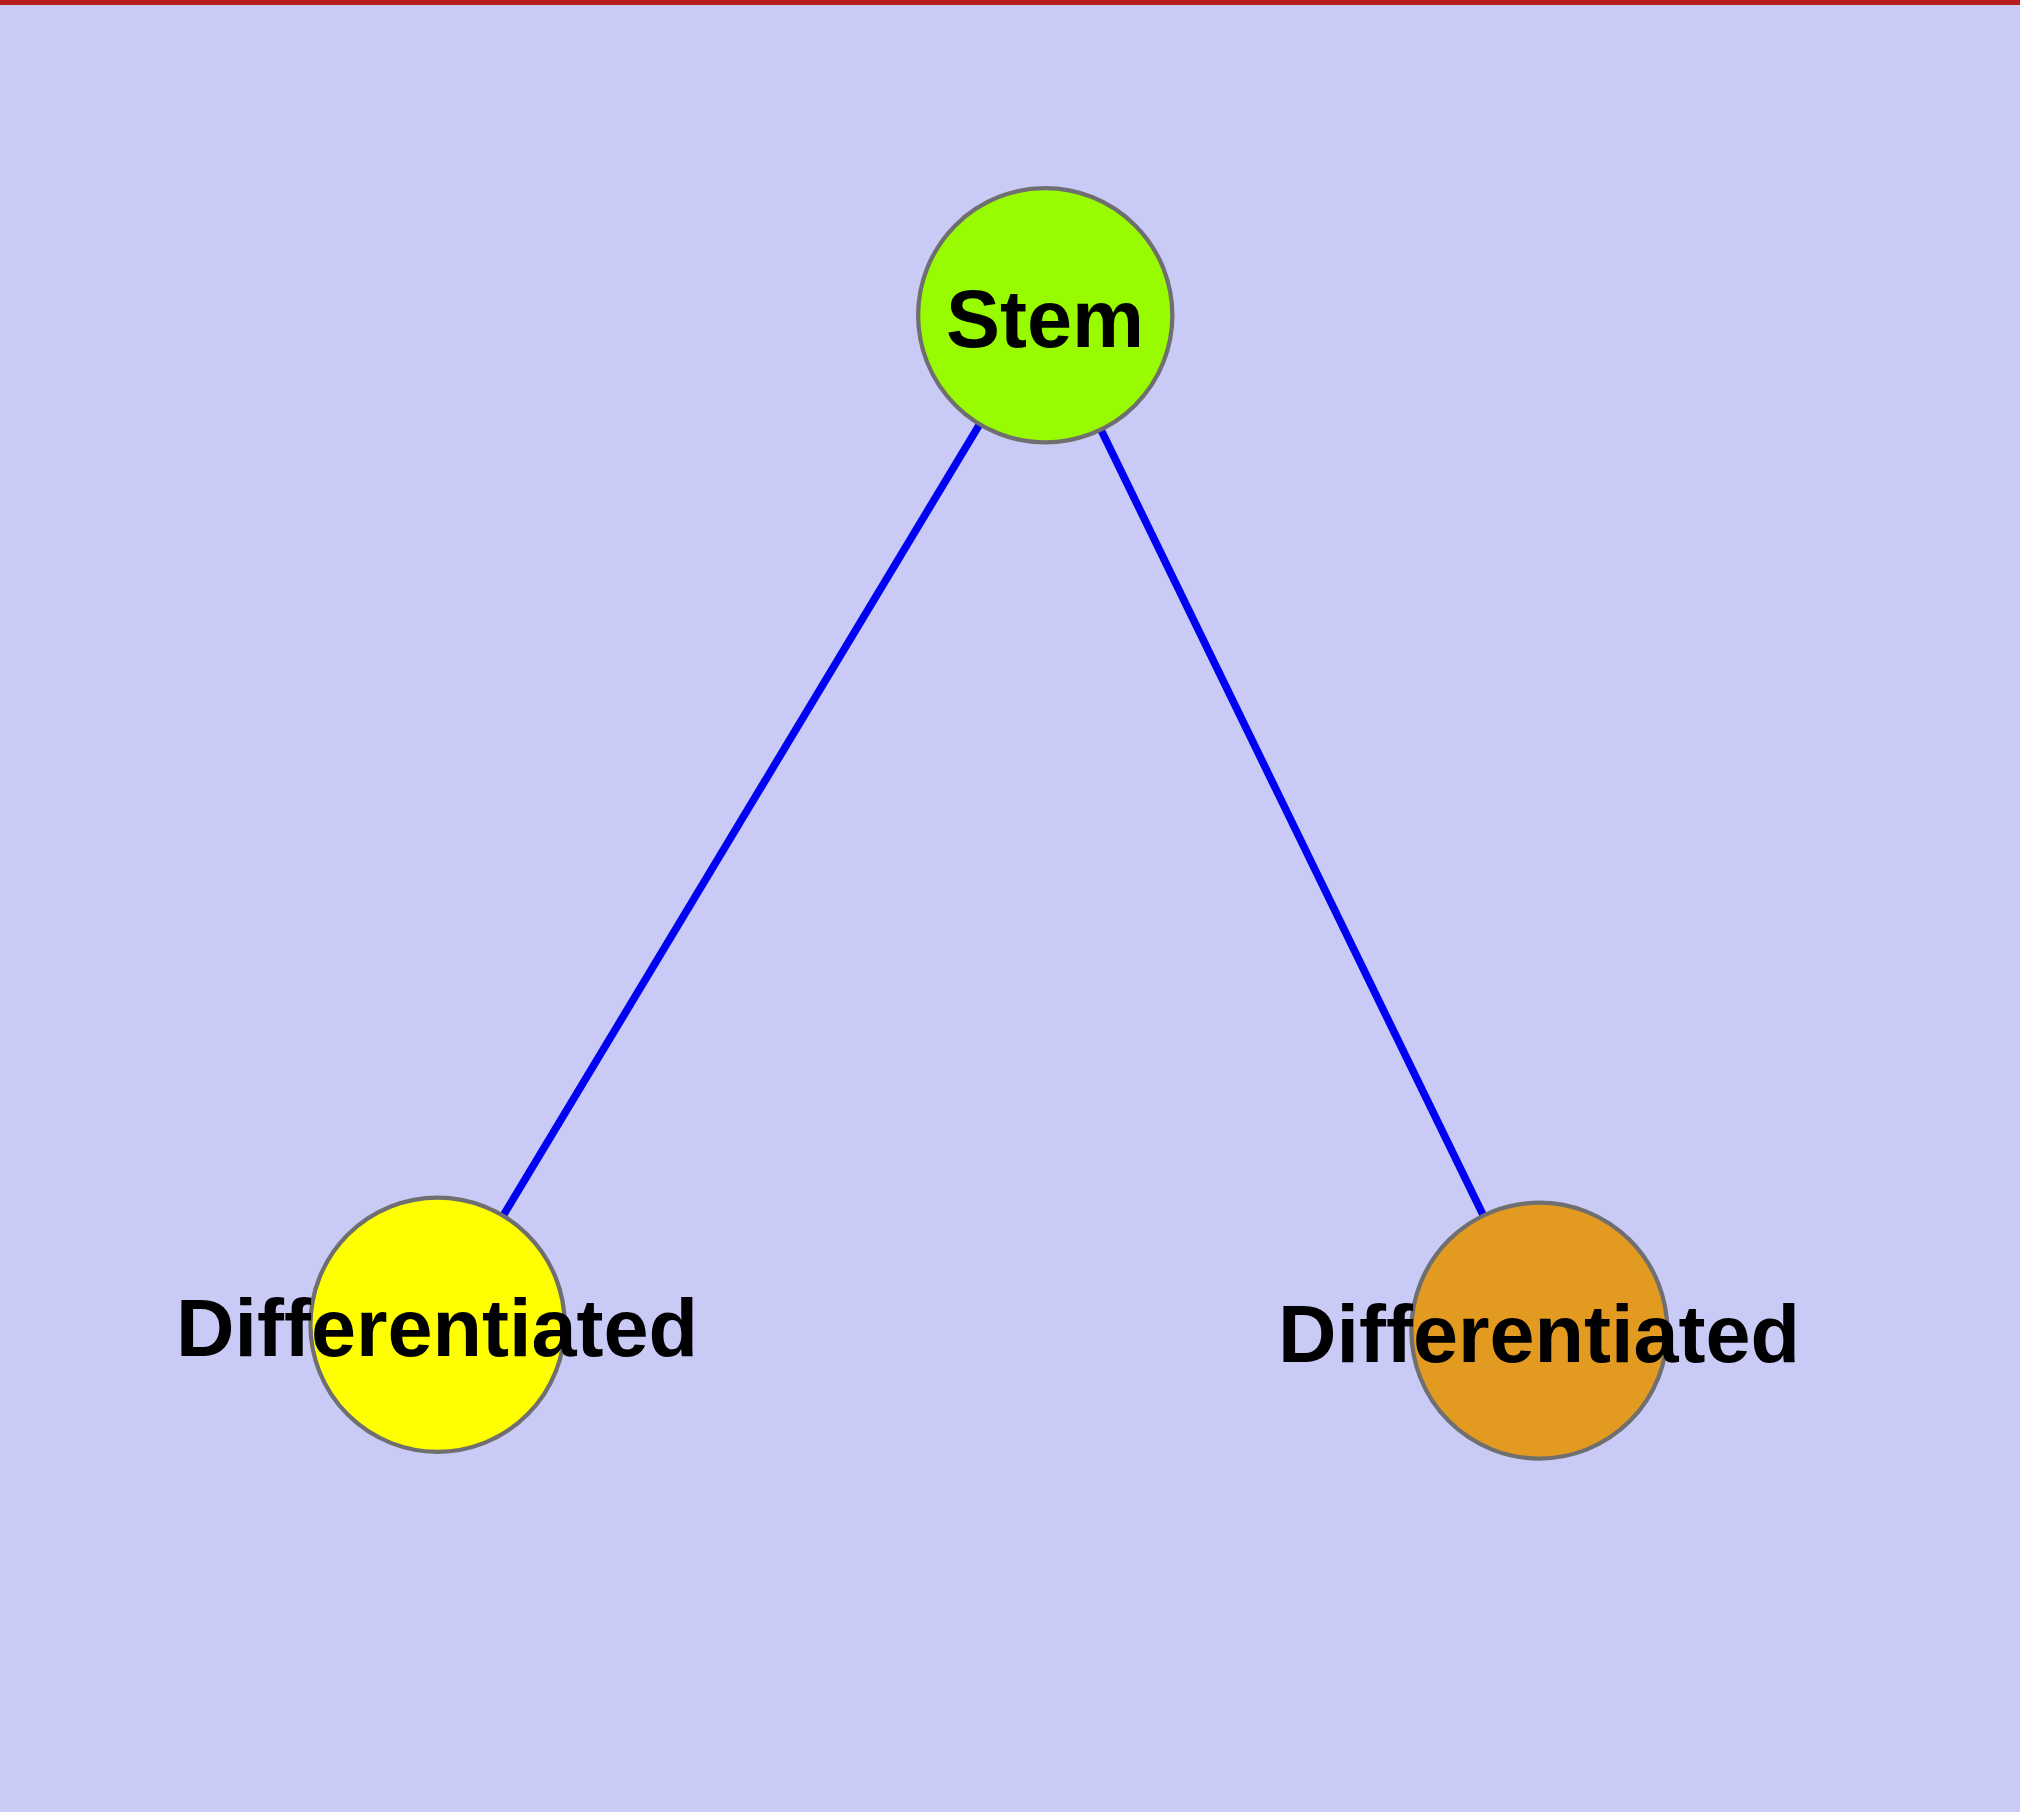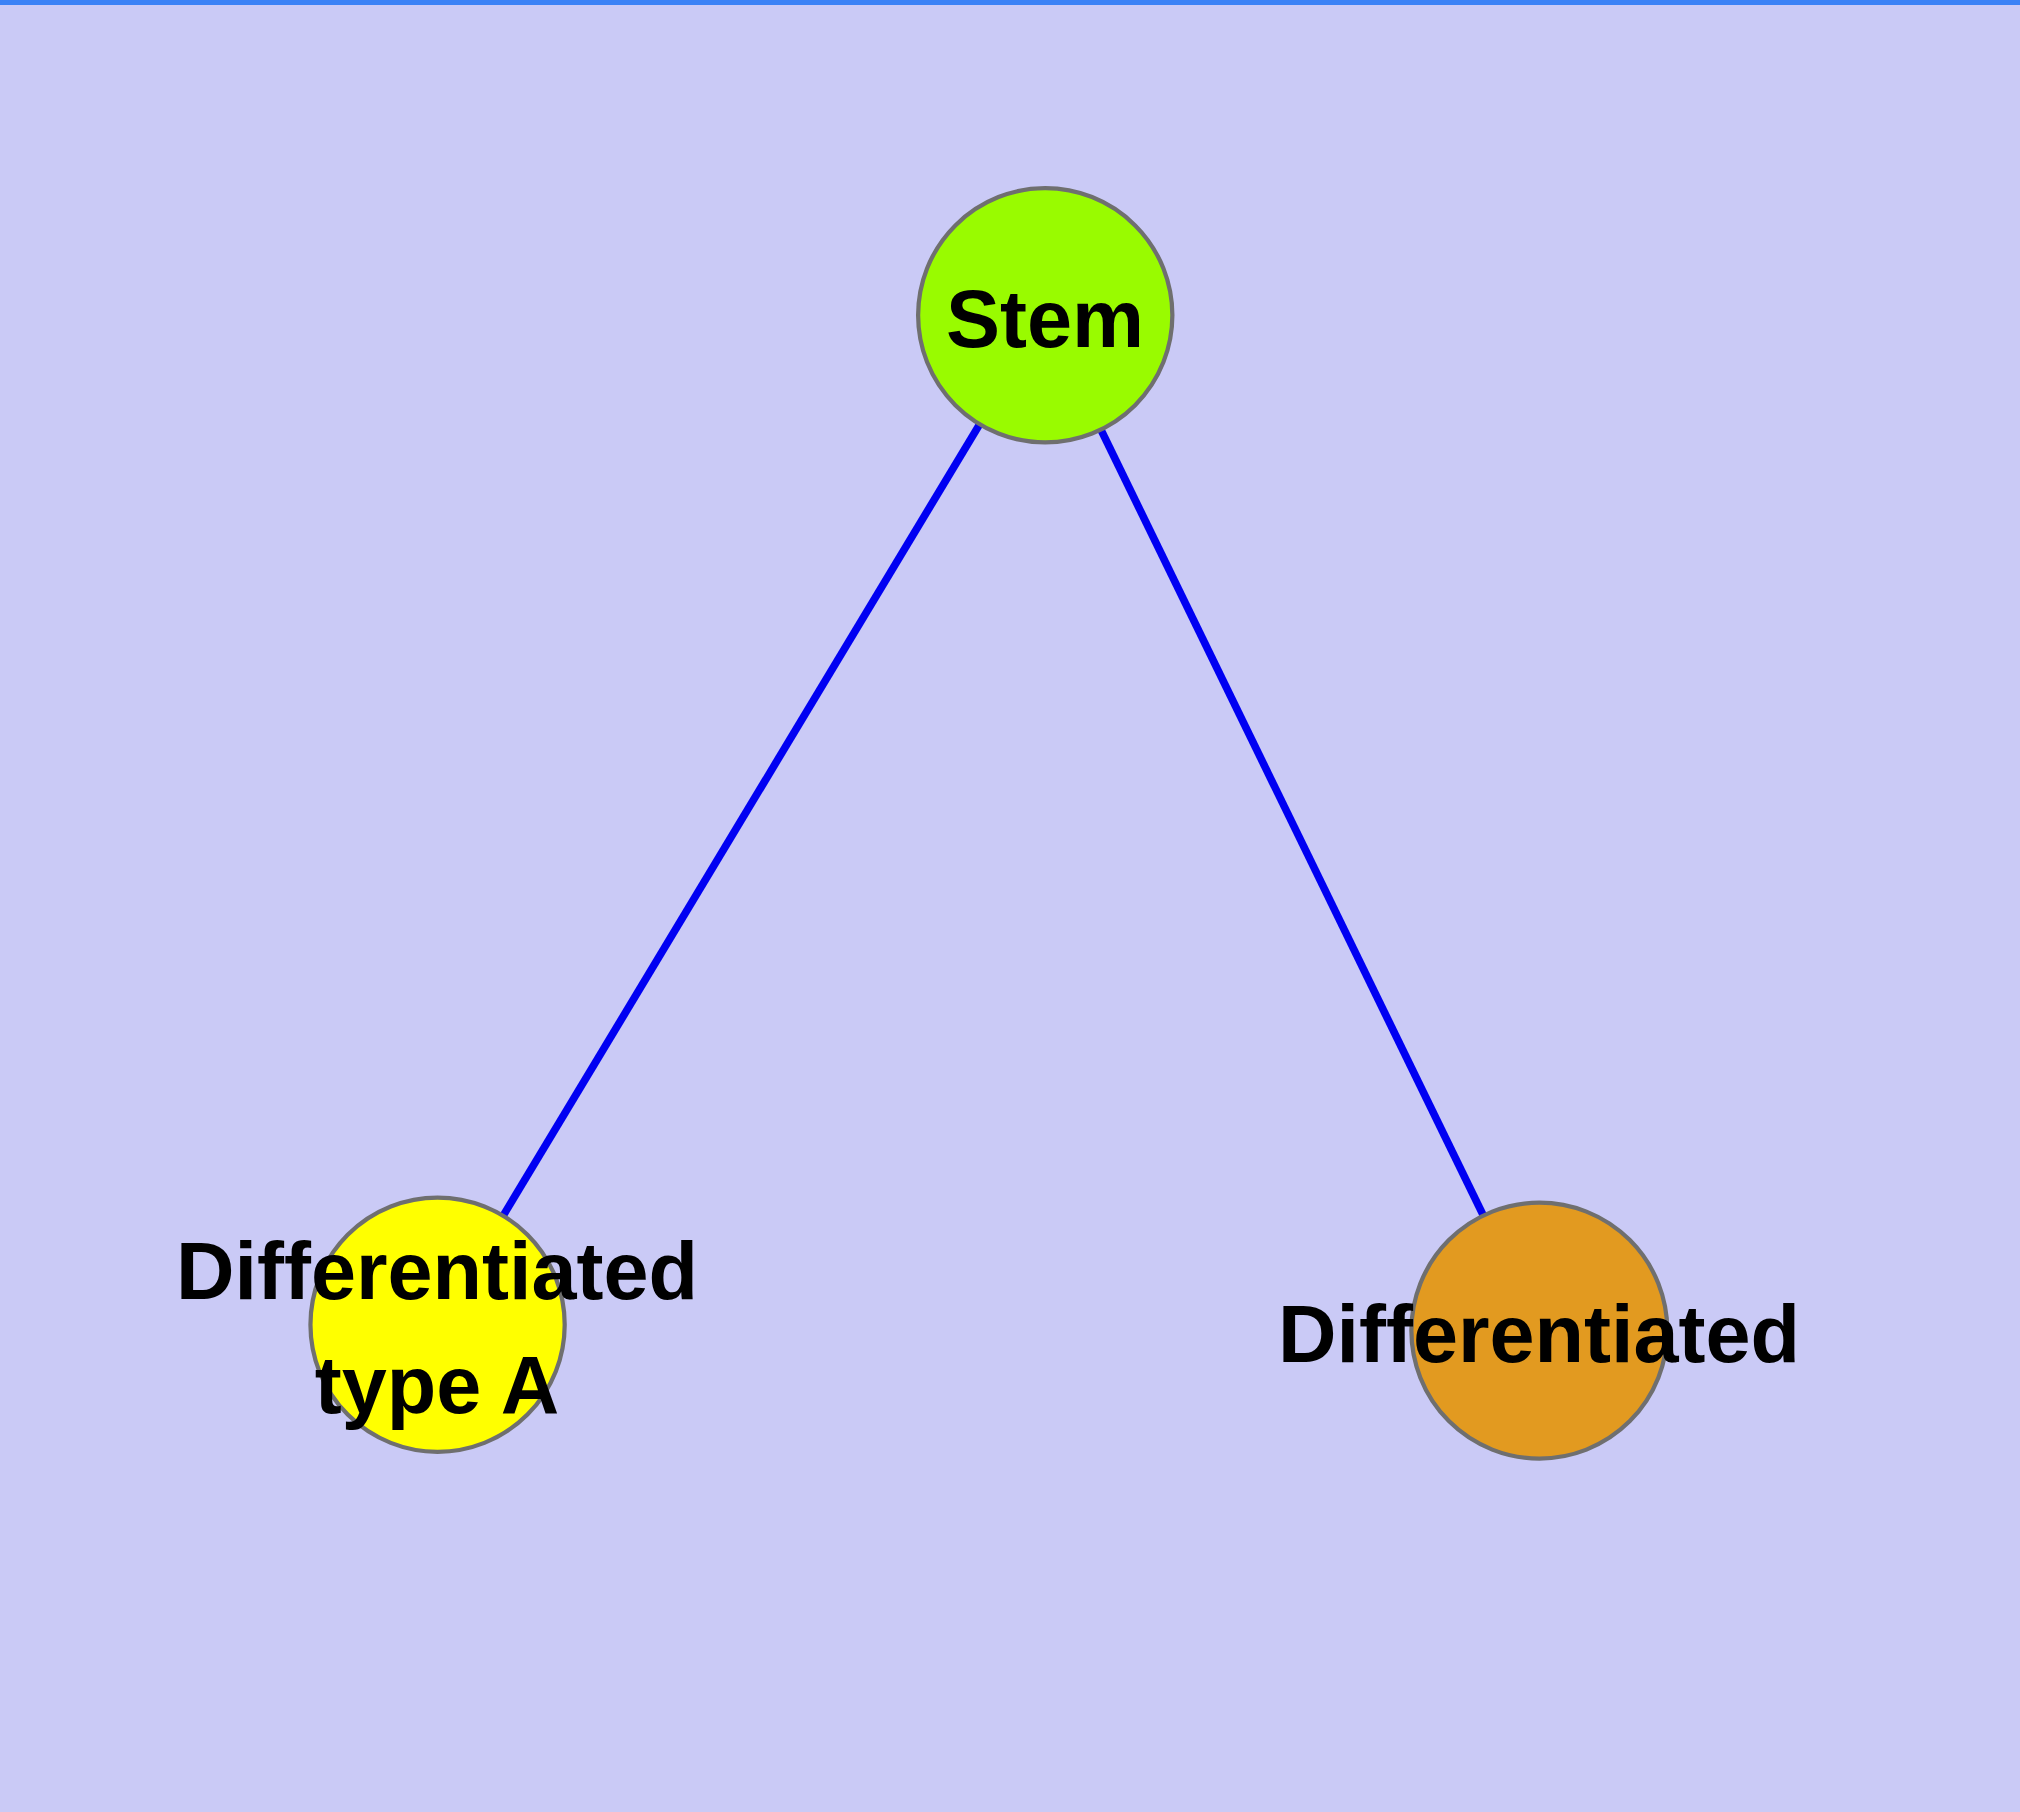--- a/index.html
+++ b/index.html
@@ -45,35 +45,34 @@
     font-weight: bold;
     font-size: 81px;
     line-height: 114px;
     color: #000000;
     white-space: nowrap;
   }
 </style>
 </head>
 <body>
 
-<div id="canvas" style="background: #3b82f6;">
+<div id="canvas" style="background: #b91c1c;">
   <div id="plot-bg" style="background: rgb(202, 202, 246);"></div>
   <svg id="graph" width="2021" height="1812" viewBox="0 0 2384 2138" xmlns="http://www.w3.org/2000/svg">
       <line x1="1233" y1="372" x2="516" y2="1563" stroke="#0000f2" stroke-width="9"></line>
       <line x1="1233" y1="372" x2="1816" y2="1570" stroke="#0000f2" stroke-width="9"></line>
       <circle cx="1233" cy="372" r="150" fill="#99fb00" stroke="#6f6f6f" stroke-width="5"></circle>
       <circle cx="516" cy="1563" r="150" fill="#ffff00" stroke="#6f6f6f" stroke-width="5"></circle>
       <circle cx="1816" cy="1570" r="151" fill="#e29a20" stroke="#6f6f6f" stroke-width="5"></circle>
     </svg>
   <div id="labels">
       <div class="node-label" style="left: 1045px; top: 319px; color: rgb(0, 0, 0);">
         <div>Stem</div>
       </div>
       <div class="node-label" style="left: 437px; top: 1328px; color: rgb(0, 0, 0);">
         <div>Differentiated</div>
-        <div>type A</div>
       </div>
       <div class="node-label" style="left: 1539px; top: 1334px; color: rgb(0, 0, 0);">
         <div>Differentiated</div>
       </div>
     </div>
 </div>
 
 
 </body></html>

